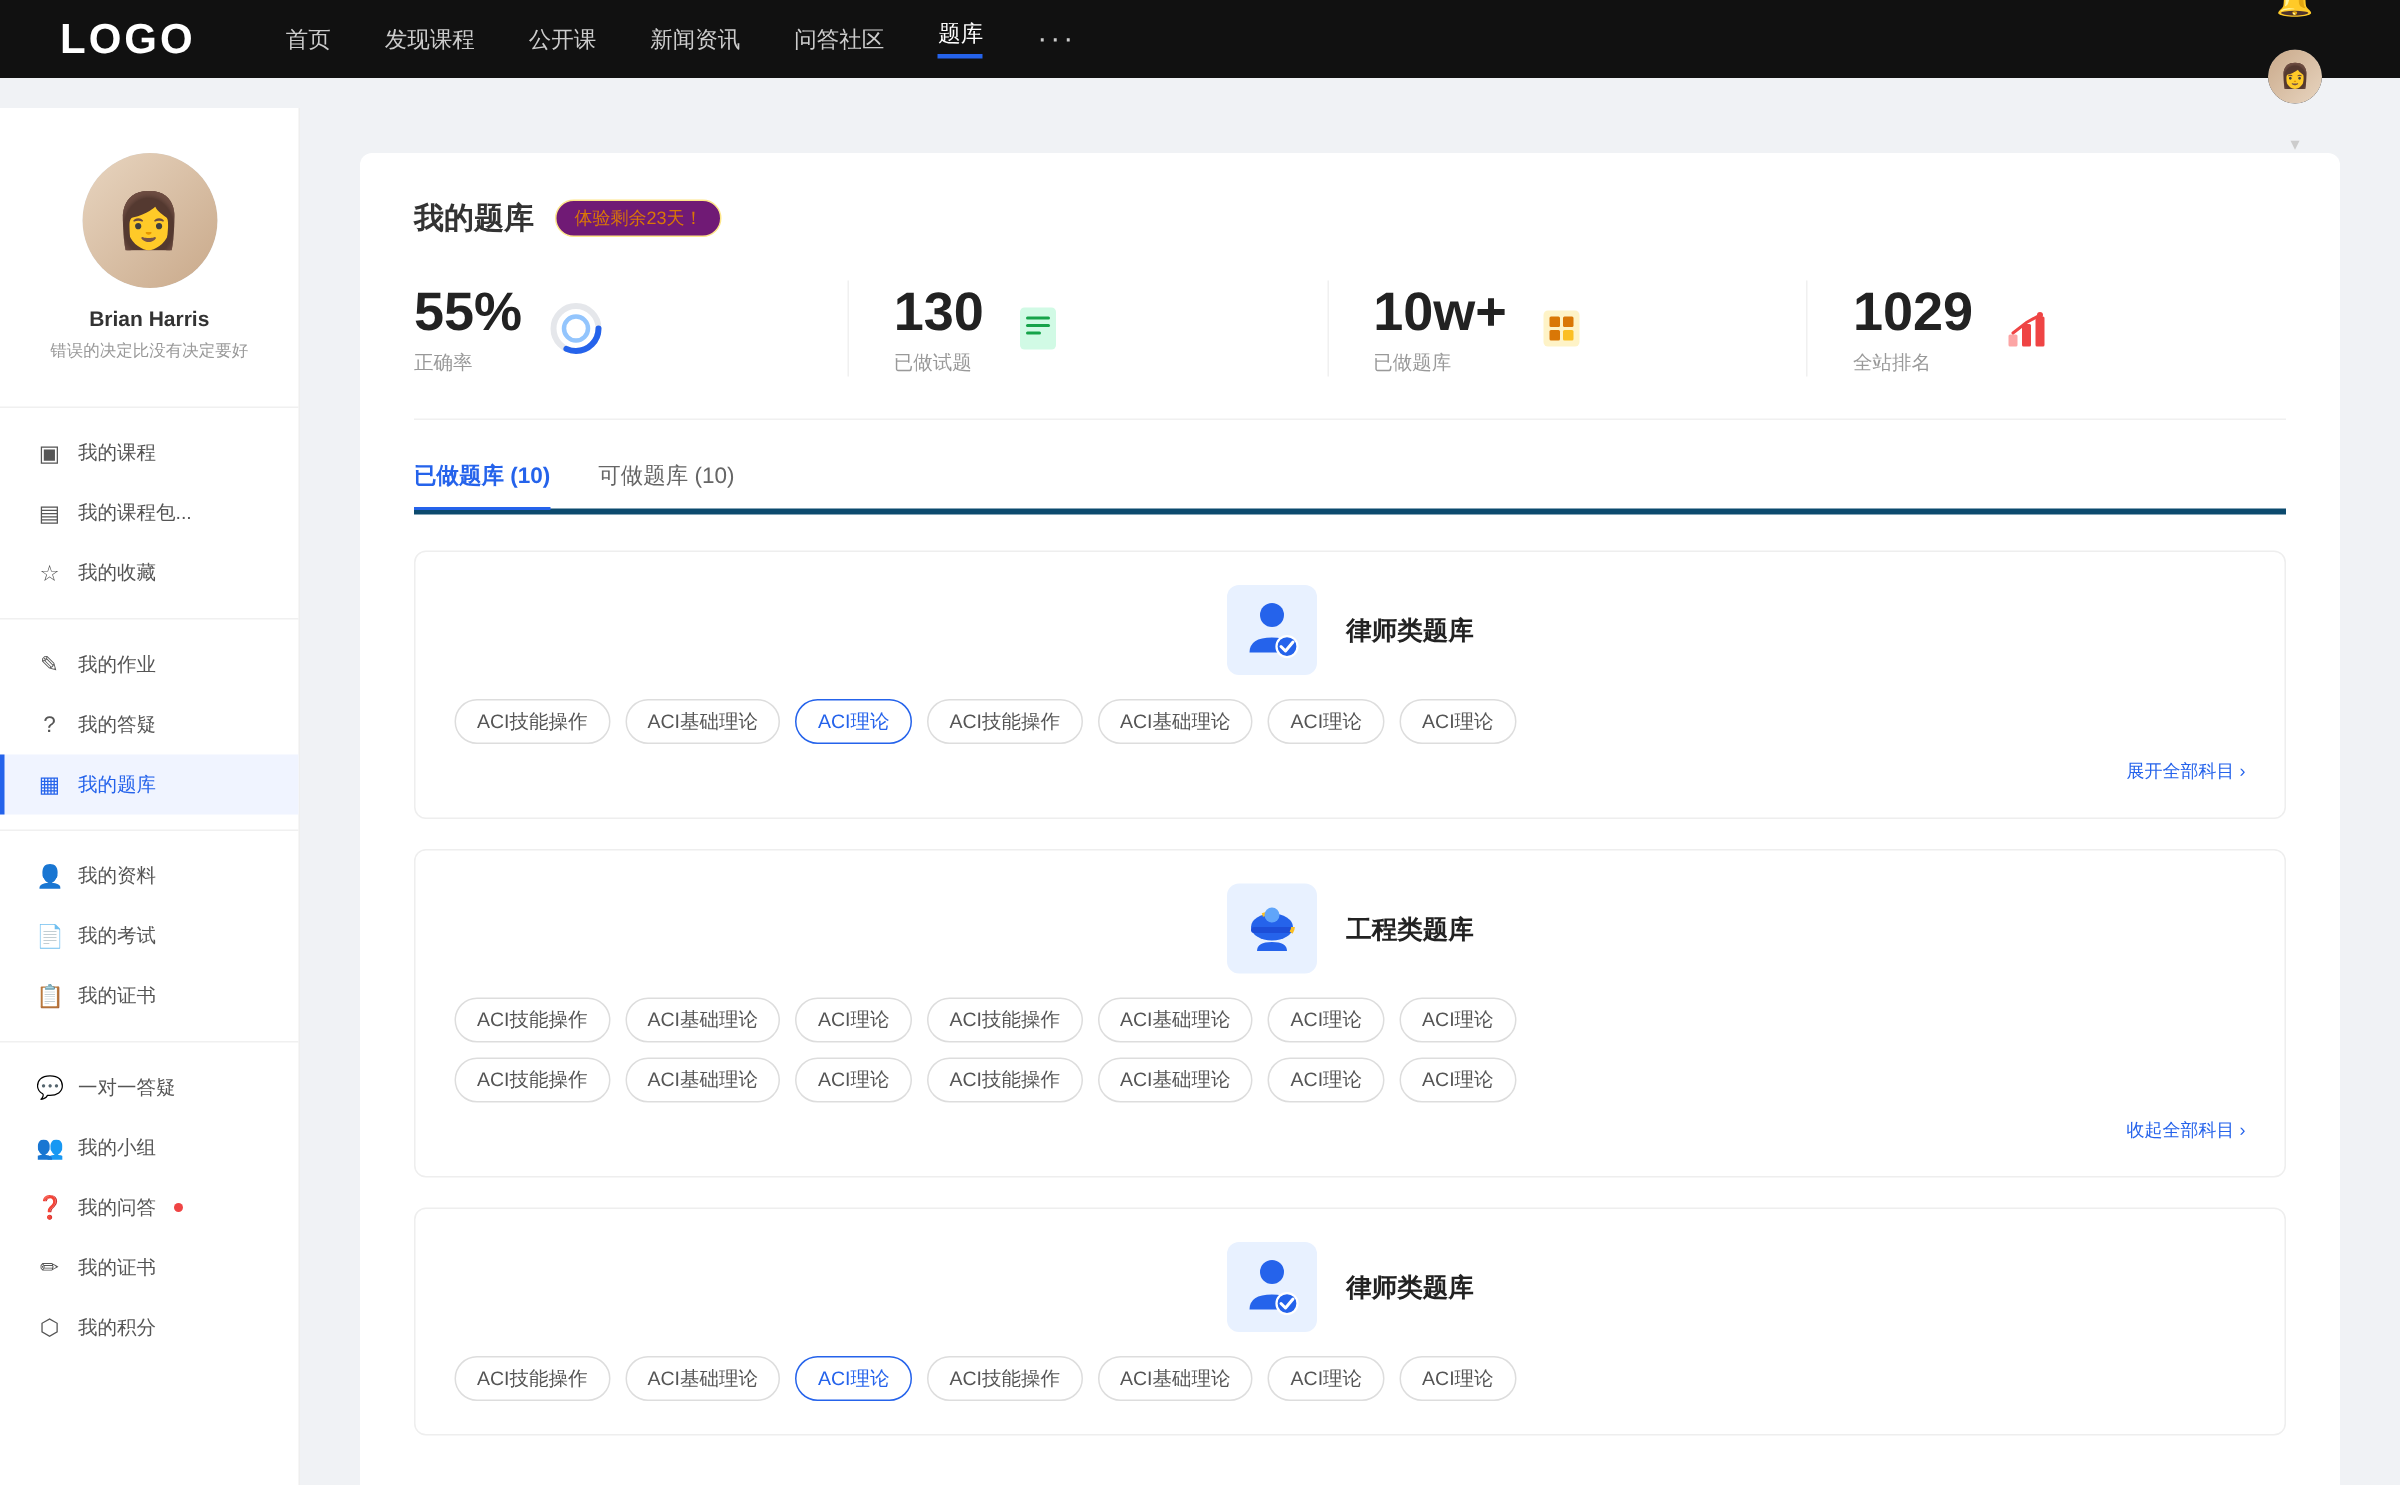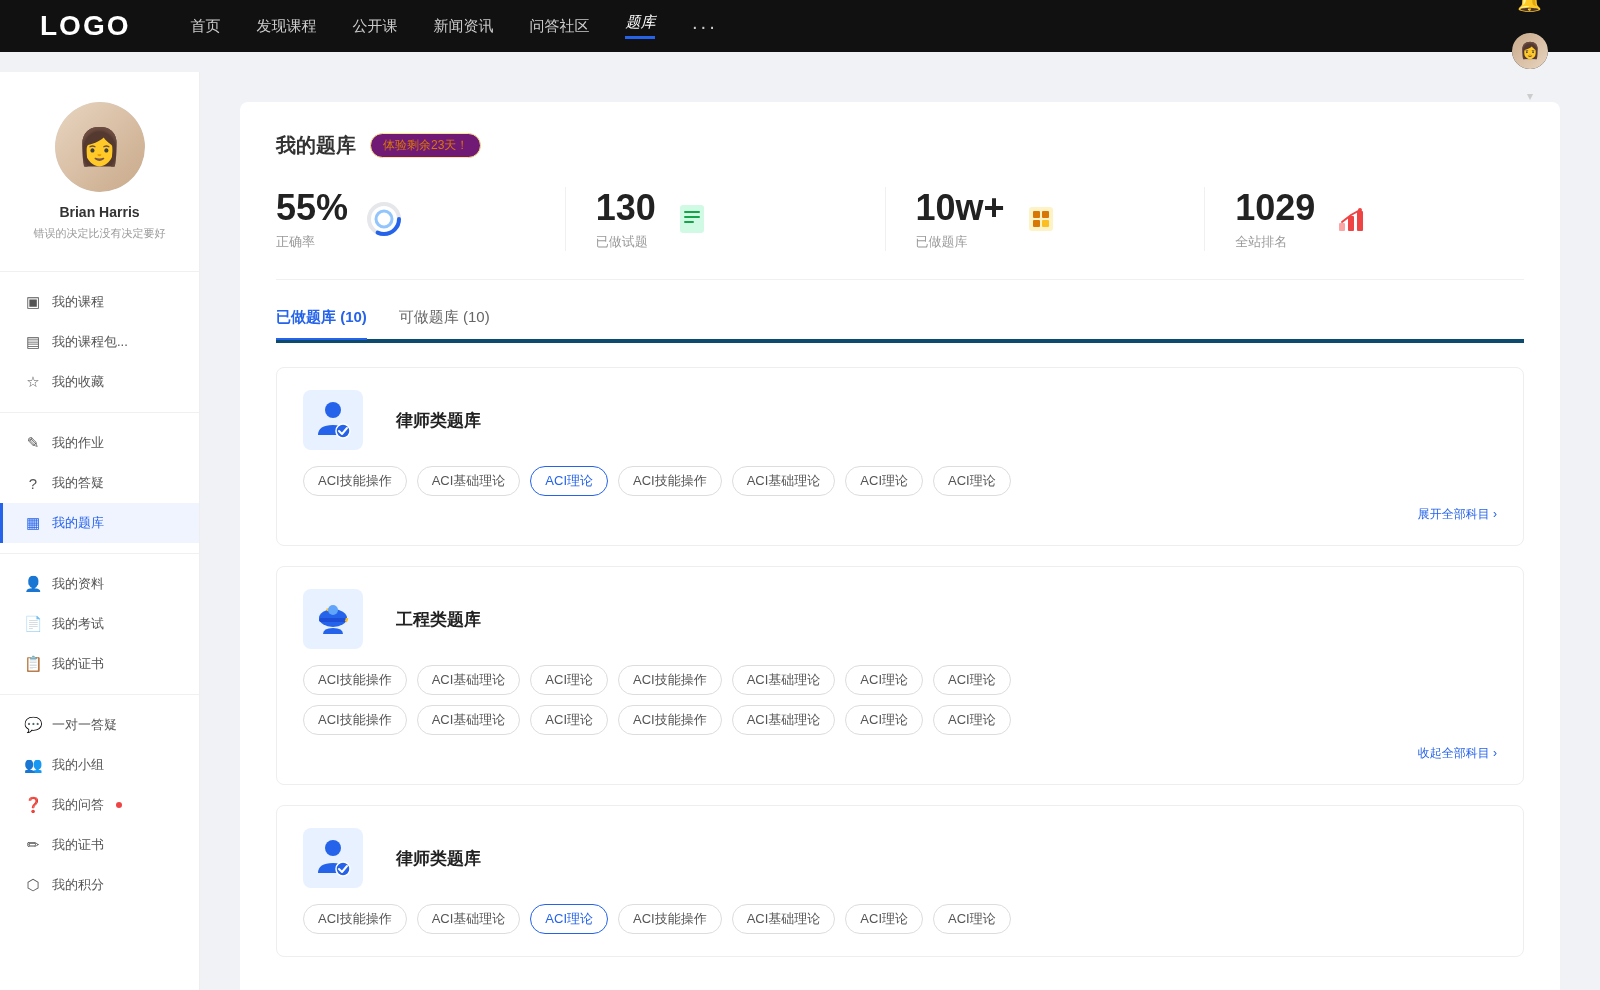--- a/index.html
+++ b/index.html
@@ -12,21 +12,21 @@
       display: flex;
       align-items: center;
       padding: 0 40px;
       position: fixed;
       top: 0; left: 0; right: 0;
       z-index: 100;
     }
     .nav-logo { color: #fff; font-size: 28px; font-weight: bold; letter-spacing: 2px; margin-right: 60px; }
     .nav-links { display: flex; align-items: center; gap: 36px; flex: 1; }
     .nav-link { color: #ccc; font-size: 15px; cursor: pointer; text-decoration: none; }
-    .nav-link.active { color: #fff; border-bottom: 3px solid #2563eb; padding-bottom: 4px; font-style: italic; }
+    .nav-link.active { color: #fff; border-bottom: 3px solid #2563eb; padding-bottom: 4px; }
     .nav-right { display: flex; align-items: center; gap: 20px; flex-direction: column; }
     .nav-app-btn { color: #ccc; font-size: 15px; cursor: pointer; }
     .nav-bell { position: relative; cursor: pointer; }
     .nav-bell-icon { font-size: 20px; color: #ccc; }
     .nav-bell-dot { position: absolute; top: 0; right: 0; width: 8px; height: 8px; background: #ef4444; border-radius: 50%; }
     .nav-avatar { width: 36px; height: 36px; border-radius: 50%; overflow: hidden; background: #555; cursor: pointer; }
     .nav-chevron { color: #ccc; font-size: 12px; cursor: pointer; }
 
     
     .layout { display: flex; margin-top: 72px; min-height: calc(990px - 72px); }
@@ -122,21 +122,21 @@
       height: 2px; background: #2563eb;
     }
 
     
     .bank-card {
       border: 1px solid #eee;
       border-radius: 8px;
       padding: 22px 26px;
       margin-bottom: 20px;
     }
-    .bank-card-header { display: flex; align-items: center; gap: 33px; margin-bottom: 16px; }
+    .bank-card-header { display: flex; align-items: center; gap: 20px; margin-bottom: 16px; justify-content: center; }
     .bank-icon {
       width: 60px; height: 60px; border-radius: 8px;
       background: #e8f1ff;
       display: flex; align-items: center; justify-content: center;
       font-size: 30px;
     }
     .bank-title { font-size: 17px; font-weight: 600; color: #222; }
     .bank-tags { display: flex; flex-wrap: wrap; gap: 10px; }
     .bank-tag {
       padding: 5px 14px;

